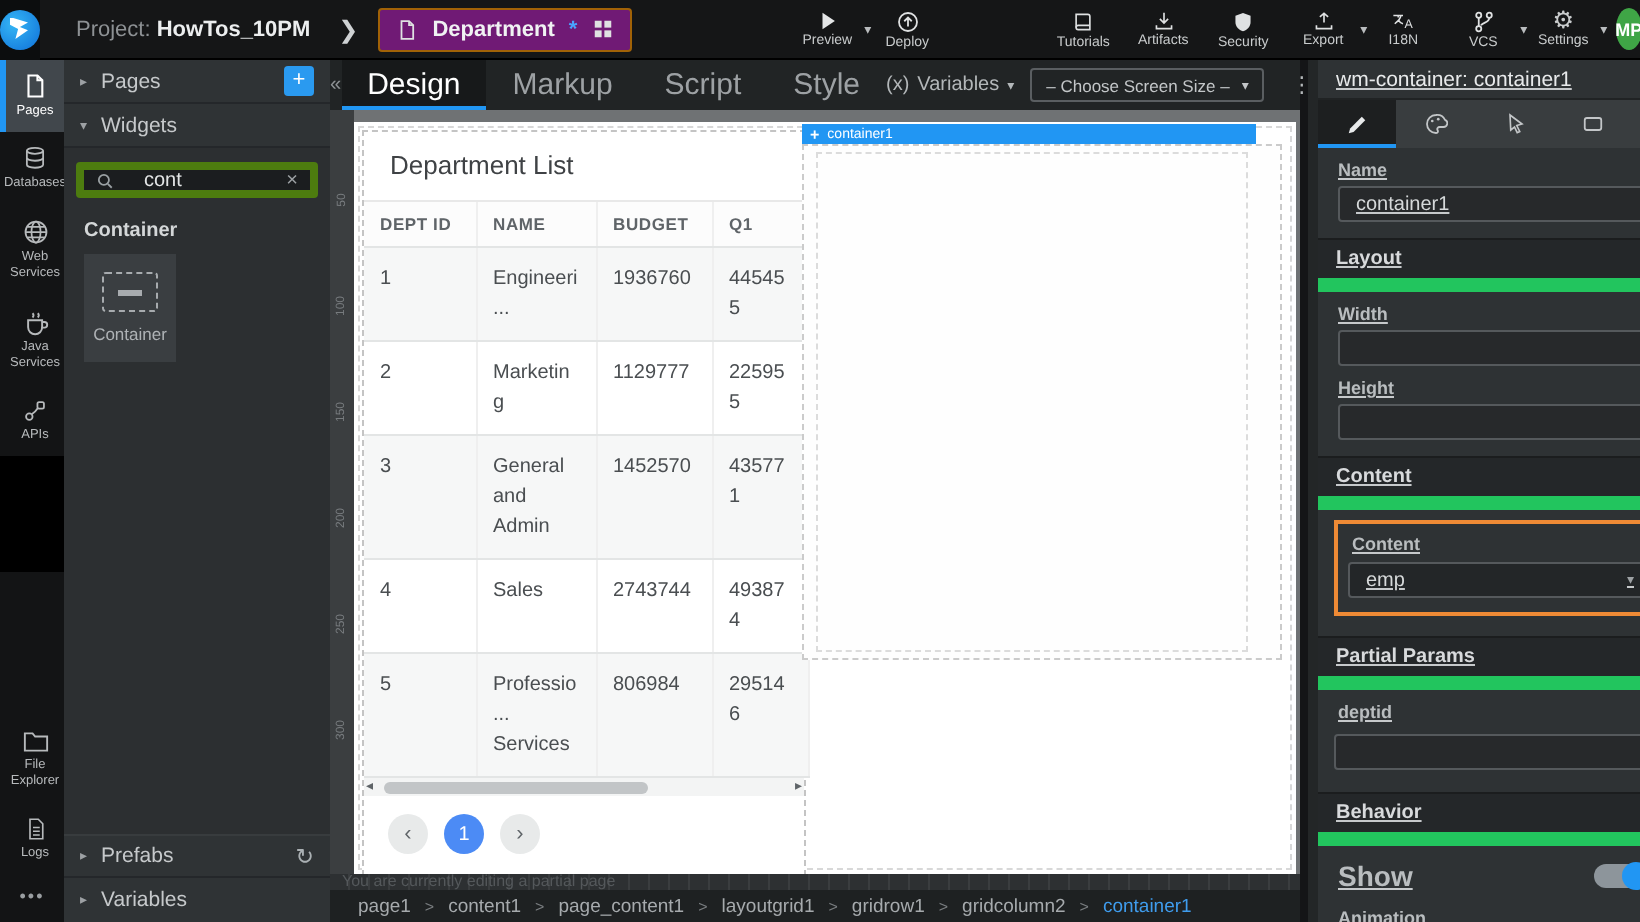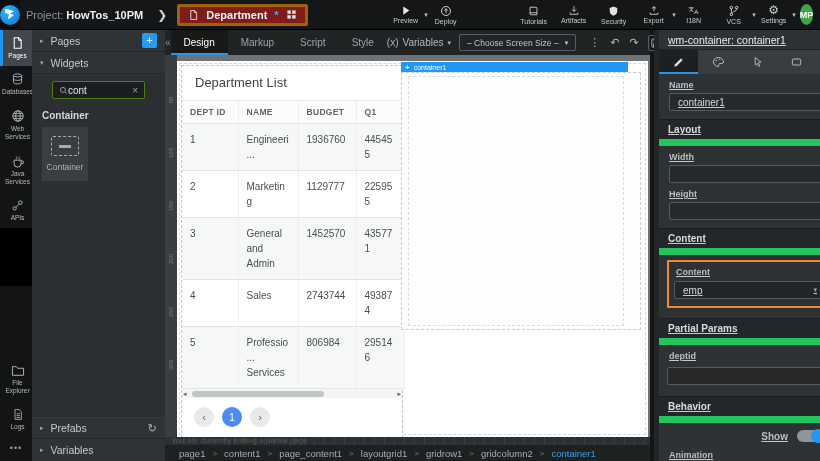--- a/index.html
+++ b/index.html
@@ -8,25 +8,25 @@
   .app { position:relative; width:820px; height:461px; }
   svg { display:block; }
 
   
   .topbar { position:absolute; left:0; top:0; width:820px; height:30px; background:#151617;
     display:flex; align-items:center; color:#d6d9da; font-size:11px; border-bottom:1px solid #000; }
   .logo-box { width:32px; height:30px; background:#0c0d0e; display:flex; align-items:center; justify-content:center; }
   .logo { width:20px; height:20px; border-radius:50%; background:radial-gradient(circle at 35% 35%, #35b6f5, #0e6fd8); position:relative; }
   .logo::after { content:""; position:absolute; left:5px; top:4px; width:9px; height:11px; background:#fff;
     clip-path:polygon(0 0,100% 25%,55% 45%,100% 60%,30% 100%,45% 55%,0 35%); }
-  .proj { margin-left:6px; white-space:nowrap; }
+  .proj { margin-left:18px; white-space:nowrap; }
   .proj .plabel { color:#8d9194; }
   .proj .pname { color:#eceeef; font-weight:bold; }
   .tb-chev { margin:0 10px 0 14px; color:#cfd2d4; font-size:12px; }
-  .page-select { display:flex; align-items:center; gap:7px; background:#7f1d1d; border:3px solid #a16207;
+  .page-select { display:flex; align-items:center; gap:7px; background:#701a75; border:1px solid #a16207;
     border-radius:2px; height:22px; padding:0 8px; }
   .page-select .pg-name { font-weight:bold; color:#f0f2f3; font-size:11px; }
   .page-select .dirty { color:#49a4ff; font-weight:bold; }
   .tb-action { display:flex; flex-direction:column; align-items:center; justify-content:center; gap:1px;
     min-width:40px; height:30px; color:#c9cccd; font-size:7px; cursor:pointer; position:relative; }
   .tb-action .cap { white-space:nowrap; }
   .tb-caret { color:#b9bcbe; font-size:7px; position:absolute; right:-2px; top:11px; }
   .spacer { flex:1; }
   .avatar { width:21px; height:21px; border-radius:50%; background:#3fa546; color:#fff; font-size:9px; font-weight:bold;
     display:flex; align-items:center; justify-content:center; margin:0 8px 0 6px; }
@@ -44,38 +44,38 @@
 
   
   .leftpanel { position:absolute; left:32px; top:30px; width:133px; height:431px; background:#2c2f31;
     display:flex; flex-direction:column; color:#c6c9cb; }
   .lp-row { display:flex; align-items:center; height:22px; padding:0 8px; font-size:10.5px;
     background:#2f3335; border-bottom:1px solid #24272a; cursor:pointer; flex:none; }
   .lp-row .tri { font-size:7px; margin-right:7px; color:#9da1a4; }
   .lp-add { margin-left:auto; width:15px; height:15px; background:#2a9af0; color:#fff; border-radius:2px;
     font-size:11px; line-height:14px; text-align:center; cursor:pointer; }
   .lp-refresh { margin-left:auto; color:#aab0b3; font-size:11px; cursor:pointer; }
-  .lp-search { margin:7px 20px; height:18px; background:#1b1d1f; border:1px solid #4d7c0f; border-radius:2px;
-    display:flex; align-items:center; padding:0 6px; gap:0; flex:none; }
+  .lp-search { margin:7px 6px; height:18px; background:#1b1d1f; border:4px solid #4d7c0f; border-radius:2px;
+    display:flex; align-items:center; padding:0 6px; gap:15px; flex:none; }
   .lp-search input { flex:1; min-width:0; background:transparent; border:none; outline:none; color:#e3e5e6;
     font-size:10px; font-family:inherit; }
   .lp-clear { color:#9da1a4; font-size:10px; cursor:pointer; }
   .lp-cat { font-size:10px; font-weight:bold; color:#d4d7d8; padding:4px 10px 6px; flex:none; }
   .widget-tile { width:46px; height:54px; margin-left:10px; background:#3a3e41; display:flex; flex-direction:column;
     align-items:center; justify-content:center; gap:6px; cursor:grab; flex:none; }
   .tile-icon { width:28px; height:20px; border:1.5px dashed #a7abae; border-radius:2px; position:relative; }
   .tile-icon::after { content:""; position:absolute; left:7px; top:8px; width:12px; height:3px; background:#a7abae; }
   .widget-tile .wt-label { font-size:8.5px; color:#aeb2b5; }
   .lp-bottom { margin-top:auto; }
 
   
   .center { position:absolute; left:165px; top:30px; width:485px; height:431px; display:flex; flex-direction:column; }
   .toolbar { height:25px; background:#212425; display:flex; align-items:center; color:#9da1a4; flex:none; }
   .collapse-left { width:14px; text-align:center; font-size:10px; color:#8d9194; cursor:pointer; }
-  .tab { padding:0 13px; height:25px; line-height:25px; font-size:10px; cursor:pointer; }
+  .tab { padding:0 13px; height:25px; line-height:25px; font-size:15px; cursor:pointer; }
   .tab.active { background:#17191a; color:#fff; box-shadow:inset 0 -2px 0 #2196f3; }
   .tbx { display:flex; align-items:center; gap:4px; font-size:10px; color:#b3b7b9; cursor:pointer; white-space:nowrap; }
   .screen-select { display:flex; align-items:center; gap:6px; border:1px solid #5a5e61; border-radius:2px;
     height:17px; padding:0 7px; font-size:8.5px; color:#c3c6c8; margin:0 8px; cursor:pointer; white-space:nowrap; }
   .t-icon { color:#b3b7b9; font-size:11px; padding:0 5px; cursor:pointer; }
   .save-btn { border:1px solid #5a5e61; border-radius:2px; padding:1px; margin:0 4px; cursor:pointer; }
   .collapse-right { margin-left:2px; color:#8d9194; font-size:10px; padding:0 3px; cursor:pointer; }
 
   
   .canvas { position:relative; height:382px; background:#6f7274; overflow:hidden; flex:none; }
@@ -144,21 +144,21 @@
   .rp-select .car { margin-left:auto; font-size:7px; color:#9da1a4; }
   .orange-group { margin:5px 8px 2px; border:2px solid #ee8a35; padding:2px 5px 7px; }
   .orange-group .rp-label { padding:3px 2px 4px; }
   .content-row { display:flex; align-items:center; }
   .content-row .orange-group { flex:1; margin-right:4px; }
   .link-btn { cursor:pointer; flex:none; display:flex; align-items:center; justify-content:center; }
   .deptid-row { display:flex; align-items:center; margin:0 8px; gap:4px; }
   .deptid-row .rp-input { flex:1; margin:0; }
   .orange-chain { border:2px solid #ee8a35; width:22px; height:24px; }
   .show-row { display:flex; align-items:center; padding:7px 10px 2px; gap:9px; }
-  .show-row .rp-label2 { font-size:10px; color:#b9bdbf; font-weight:bold; flex:1;text-align:right; }
+  .show-row .rp-label2 { font-size:14px; color:#b9bdbf; font-weight:bold; flex:1; }
   .toggle { width:28px; height:12px; border-radius:7px; background:#8d959b; position:relative; cursor:pointer; }
   .toggle .knob { position:absolute; right:0; top:-1px; width:14px; height:14px; border-radius:50%; background:#2196f3; }
 </style>
 </head>
 <body>
 
 <div class="app">
 
   <header class="topbar">
     <div class="logo-box">

